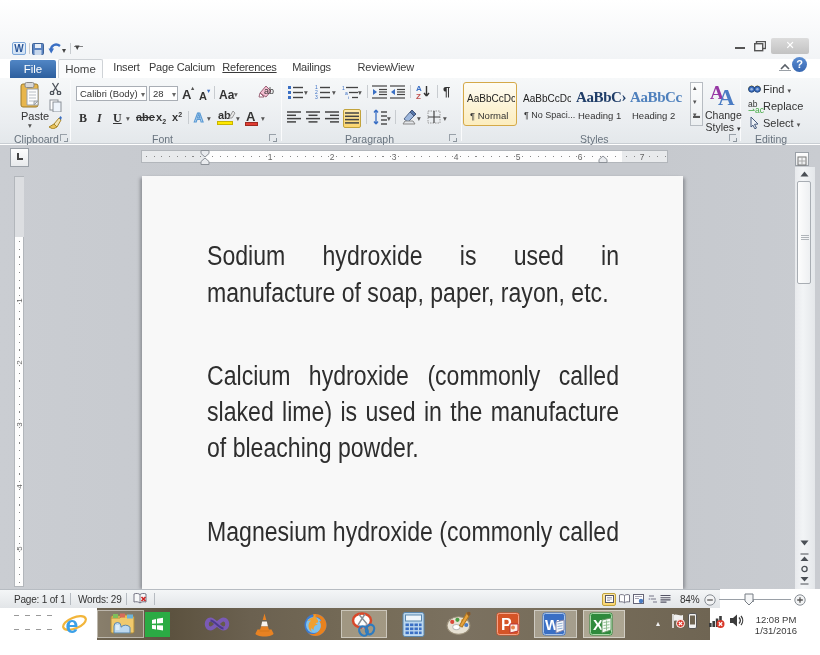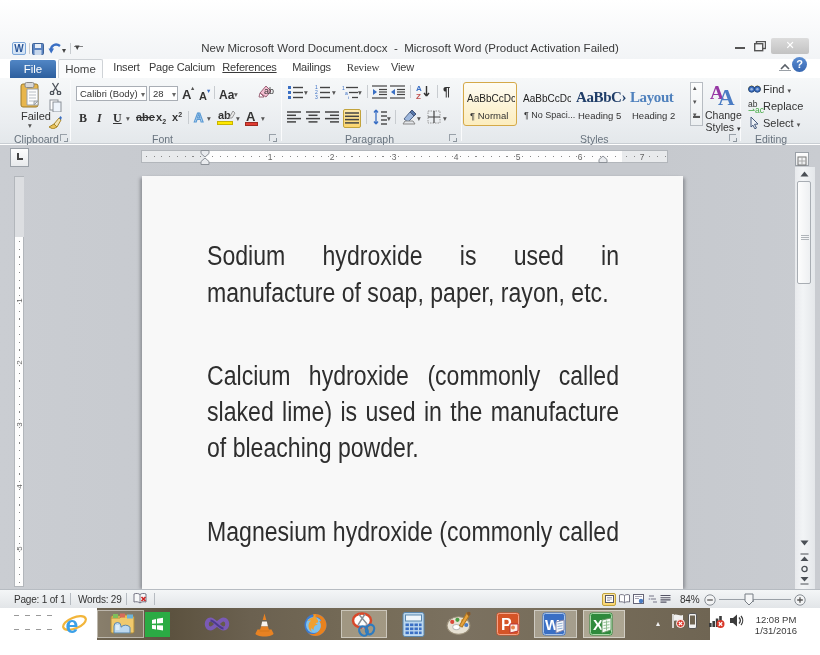--- a/index.html
+++ b/index.html
@@ -84,36 +84,35 @@
 #tabsel { left:10px; top:148px; width:19px; height:19px;
   background:linear-gradient(#fdfdfd,#e8eaec); border:1px solid #9aa0a7; }
 #rulbtn { left:795px; top:152px; width:14px; height:14px;
   background:linear-gradient(#fdfdfd,#e8eaec); border:1px solid #9aa0a7; }
 
 #scrollcol { left:795px; top:167px; width:20px; height:422px;
   background:linear-gradient(90deg,#e8eaed,#f2f4f6 40%,#e4e7ea); }
 #sthumb { position:absolute; left:2px; top:14px; width:14px; height:103px;
   background:linear-gradient(90deg,#fdfdfd,#eef0f2); border:1px solid #a8adb3; border-radius:2px; }
 
-#statusbar { left:0; top:589px; width:820px; height:18.5px;
+#statusbar { left:0; top:589px; width:720px; height:18.5px;
   background:linear-gradient(#f4f6f7,#e2e5e8);
   border-top:1px solid #b7bcc2; font-size:10px; letter-spacing:-0.2px; color:#333; }
 
 #taskbar { left:0; top:607.5px; width:820px; height:32px; background:#fff; }
 #tbbrown { position:absolute; left:97px; top:0; width:613px; height:32px;
   background:linear-gradient(90deg,#6e6452,#5c523f 12%,#6b6150 25%,#766c58 45%,#7b7160 60%,#776d5a 75%,#6f6553 100%); }
 .ssep { position:absolute; top:3px; width:1px; height:12px; background:#b6bbc1; }
 .tbtn { position:absolute; top:2px; height:28px; border:1px solid rgba(255,255,255,0.45); background:rgba(235,225,200,0.35); }
 .ticon { position:absolute; top:4px; }
 </style>
 </head>
 <body>
 <div id="stage">
   <div class="abs" id="titlebar"></div>
-  <div class="abs" id="titletext">New Microsoft Word Document.docx&nbsp; -&nbsp; Microsoft Word (Product Activation Failed)</div>
   <div class="abs" id="qat-w">W</div>
   <div class="qsep" style="left:29px; top:43px; height:11px;"></div>
   <svg class="abs" style="left:32px; top:43px;" width="12" height="12" viewBox="0 0 12 12">
     <rect x="0.5" y="0.5" width="11" height="11" rx="1" fill="#5b83c0" stroke="#3d6398"></rect>
     <rect x="3" y="1" width="6" height="4" fill="#e8eef6"></rect>
     <rect x="2.5" y="7" width="7" height="5" fill="#c8d8ec"></rect>
   </svg>
   <svg class="abs" style="left:48px; top:42px;" width="14" height="13" viewBox="0 0 14 13">
     <path d="M12 4 C8 1, 3 3, 3 8" fill="none" stroke="#3a6fc4" stroke-width="2.4"></path>
     <path d="M0.5 6.5 L6 6.5 L3.2 11.5 Z" fill="#3a6fc4"></path>
@@ -133,41 +132,41 @@
     <path d="M3 8 L7 4 L11 8" fill="none" stroke="#5a6068" stroke-width="1.6"></path>
     <path d="M1 9.5 h12" stroke="#9aa0a7" stroke-width="1"></path>
   </svg>
   <div class="abs" id="ribhelp">?</div>
   <div class="abs" id="filetab">File</div>
   <div class="abs" id="hometab">Home</div>
   <div class="abs tab" style="left:96px; width:61px;">Insert</div>
   <div class="abs tab" style="left:147px; width:70px;">Page Calcium</div>
   <div class="abs tab" style="left:219px; width:61px;text-decoration:underline;">References</div>
   <div class="abs tab" style="left:281px; width:61px;">Mailings</div>
-  <div class="abs tab" style="left:333px; width:60px;font-family:Liberation Serif, serif;">Review</div>
+  <div class="abs tab" style="left:345px; width:60px;">Review</div>
   <div class="abs tab" style="left:372px; width:61px;">View</div>
   <div class="abs" id="ribbon"></div>
   <div class="gsep" style="left:70px;"></div>
   <div class="gsep" style="left:281px;"></div>
   <div class="gsep" style="left:461px;"></div>
   <div class="gsep" style="left:740px;"></div>
 
   <svg class="abs" style="left:20px; top:82px;" width="22" height="27" viewBox="0 0 22 27">
     <rect x="1" y="2" width="17" height="23" rx="2" fill="#e8b64c" stroke="#9c7a2a"></rect>
     <rect x="5" y="0.5" width="9" height="5" rx="1.5" fill="#d9d9d9" stroke="#888"></rect>
     <path d="M7 7 h11 v16 l-4 0 0 0 h-7 z" fill="#fdfdfd" stroke="#9aa0a6"></path>
     <path d="M14 23 l4 -4 h-4 z" fill="#d8dbde" stroke="#9aa0a6"></path>
     <g stroke="#b9bfc6" stroke-width="1">
         <path d="M9 10 h7"></path>
         <path d="M9 13 h7"></path>
         <path d="M9 16 h7"></path>
         <path d="M9 19 h5"></path>
       </g>
   </svg>
-  <div class="rtxt" style="left:21px; top:110px;">Failed</div>
+  <div class="rtxt" style="left:21px; top:110px;">Paste</div>
   <div class="dd" style="left:28px; top:121px;">▾</div>
   <svg class="abs" style="left:49px; top:82px;" width="13" height="13" viewBox="0 0 13 13">
     <g stroke="#4a5058" stroke-width="1.3" fill="none">
       <path d="M3.5 1 L9 10"></path>
         <path d="M9.5 1 L4 10"></path>
       <circle cx="3" cy="11" r="1.7"></circle>
         <circle cx="10" cy="11" r="1.7"></circle>
     </g>
   </svg>
   <svg class="abs" style="left:49px; top:99px;" width="13" height="13" viewBox="0 0 13 13">
@@ -344,22 +343,22 @@
   <div class="dd" style="left:443px; top:114px;">▾</div>
   <div class="glabel" style="left:345px;">Paragraph</div>
 
   <div class="abs" style="left:463px; top:82px; width:54px; height:44px;
     background:linear-gradient(#fefcf4,#fcedbe); border:1.5px solid #d5a948; border-radius:3px;"></div>
   <div class="abs" style="left:467px; top:93px; width:48px; font-size:10px; color:#222; white-space:nowrap; overflow:hidden;">AaBbCcDc</div>
   <div class="abs" style="left:470px; top:110px; font-size:9.5px; color:#333;">¶ Normal</div>
   <div class="abs" style="left:523px; top:93px; width:48px; font-size:10px; color:#222; white-space:nowrap; overflow:hidden;">AaBbCcDc</div>
   <div class="abs" style="left:524px; top:110px; font-size:9px; color:#333;">¶ No Spaci...</div>
   <div class="abs" style="left:576px; top:89px; font-size:15px; letter-spacing:-0.4px; font-weight:bold; color:#1f3d68; font-family:'Liberation Serif',serif;">AaBbC›</div>
-  <div class="abs" style="left:578px; top:110px; font-size:9.5px; color:#333;">Heading 5</div>
-  <div class="abs" style="left:630px; top:89px; font-size:15px; letter-spacing:-0.4px; font-weight:bold; color:#4f81bd; font-family:'Liberation Serif',serif;">Layout</div>
+  <div class="abs" style="left:578px; top:110px; font-size:9.5px; color:#333;">Heading 1</div>
+  <div class="abs" style="left:630px; top:89px; font-size:15px; letter-spacing:-0.4px; font-weight:bold; color:#4f81bd; font-family:'Liberation Serif',serif;">AaBbCc</div>
   <div class="abs" style="left:632px; top:110px; font-size:9.5px; color:#333;">Heading 2</div>
   <div class="abs" style="left:690px; top:82px; width:13px; height:44px; border:1px solid #b7bcc2; background:linear-gradient(#fcfdfd,#eceff1);"></div>
   <div class="abs" style="left:693px; top:84px; font-size:7px; color:#555;">▴</div>
   <div class="abs" style="left:693px; top:98px; font-size:7px; color:#555;">▾</div>
   <div class="abs" style="left:693px; top:112px; font-size:7px; color:#555;">▬<br><span style="position:relative; top:-8px;">▾</span></div>
 
   <div class="abs" style="left:710px; top:82px; width:24px; height:24px;">
     <span style="position:absolute; left:0; top:0; font-size:19px; font-weight:bold; color:#9637a4; font-family:'Liberation Serif',serif;">A</span>
     <span style="position:absolute; left:8px; top:3px; font-size:23px; font-weight:bold; color:#4a7cc4; font-family:'Liberation Serif',serif;">A</span>
   </div>

